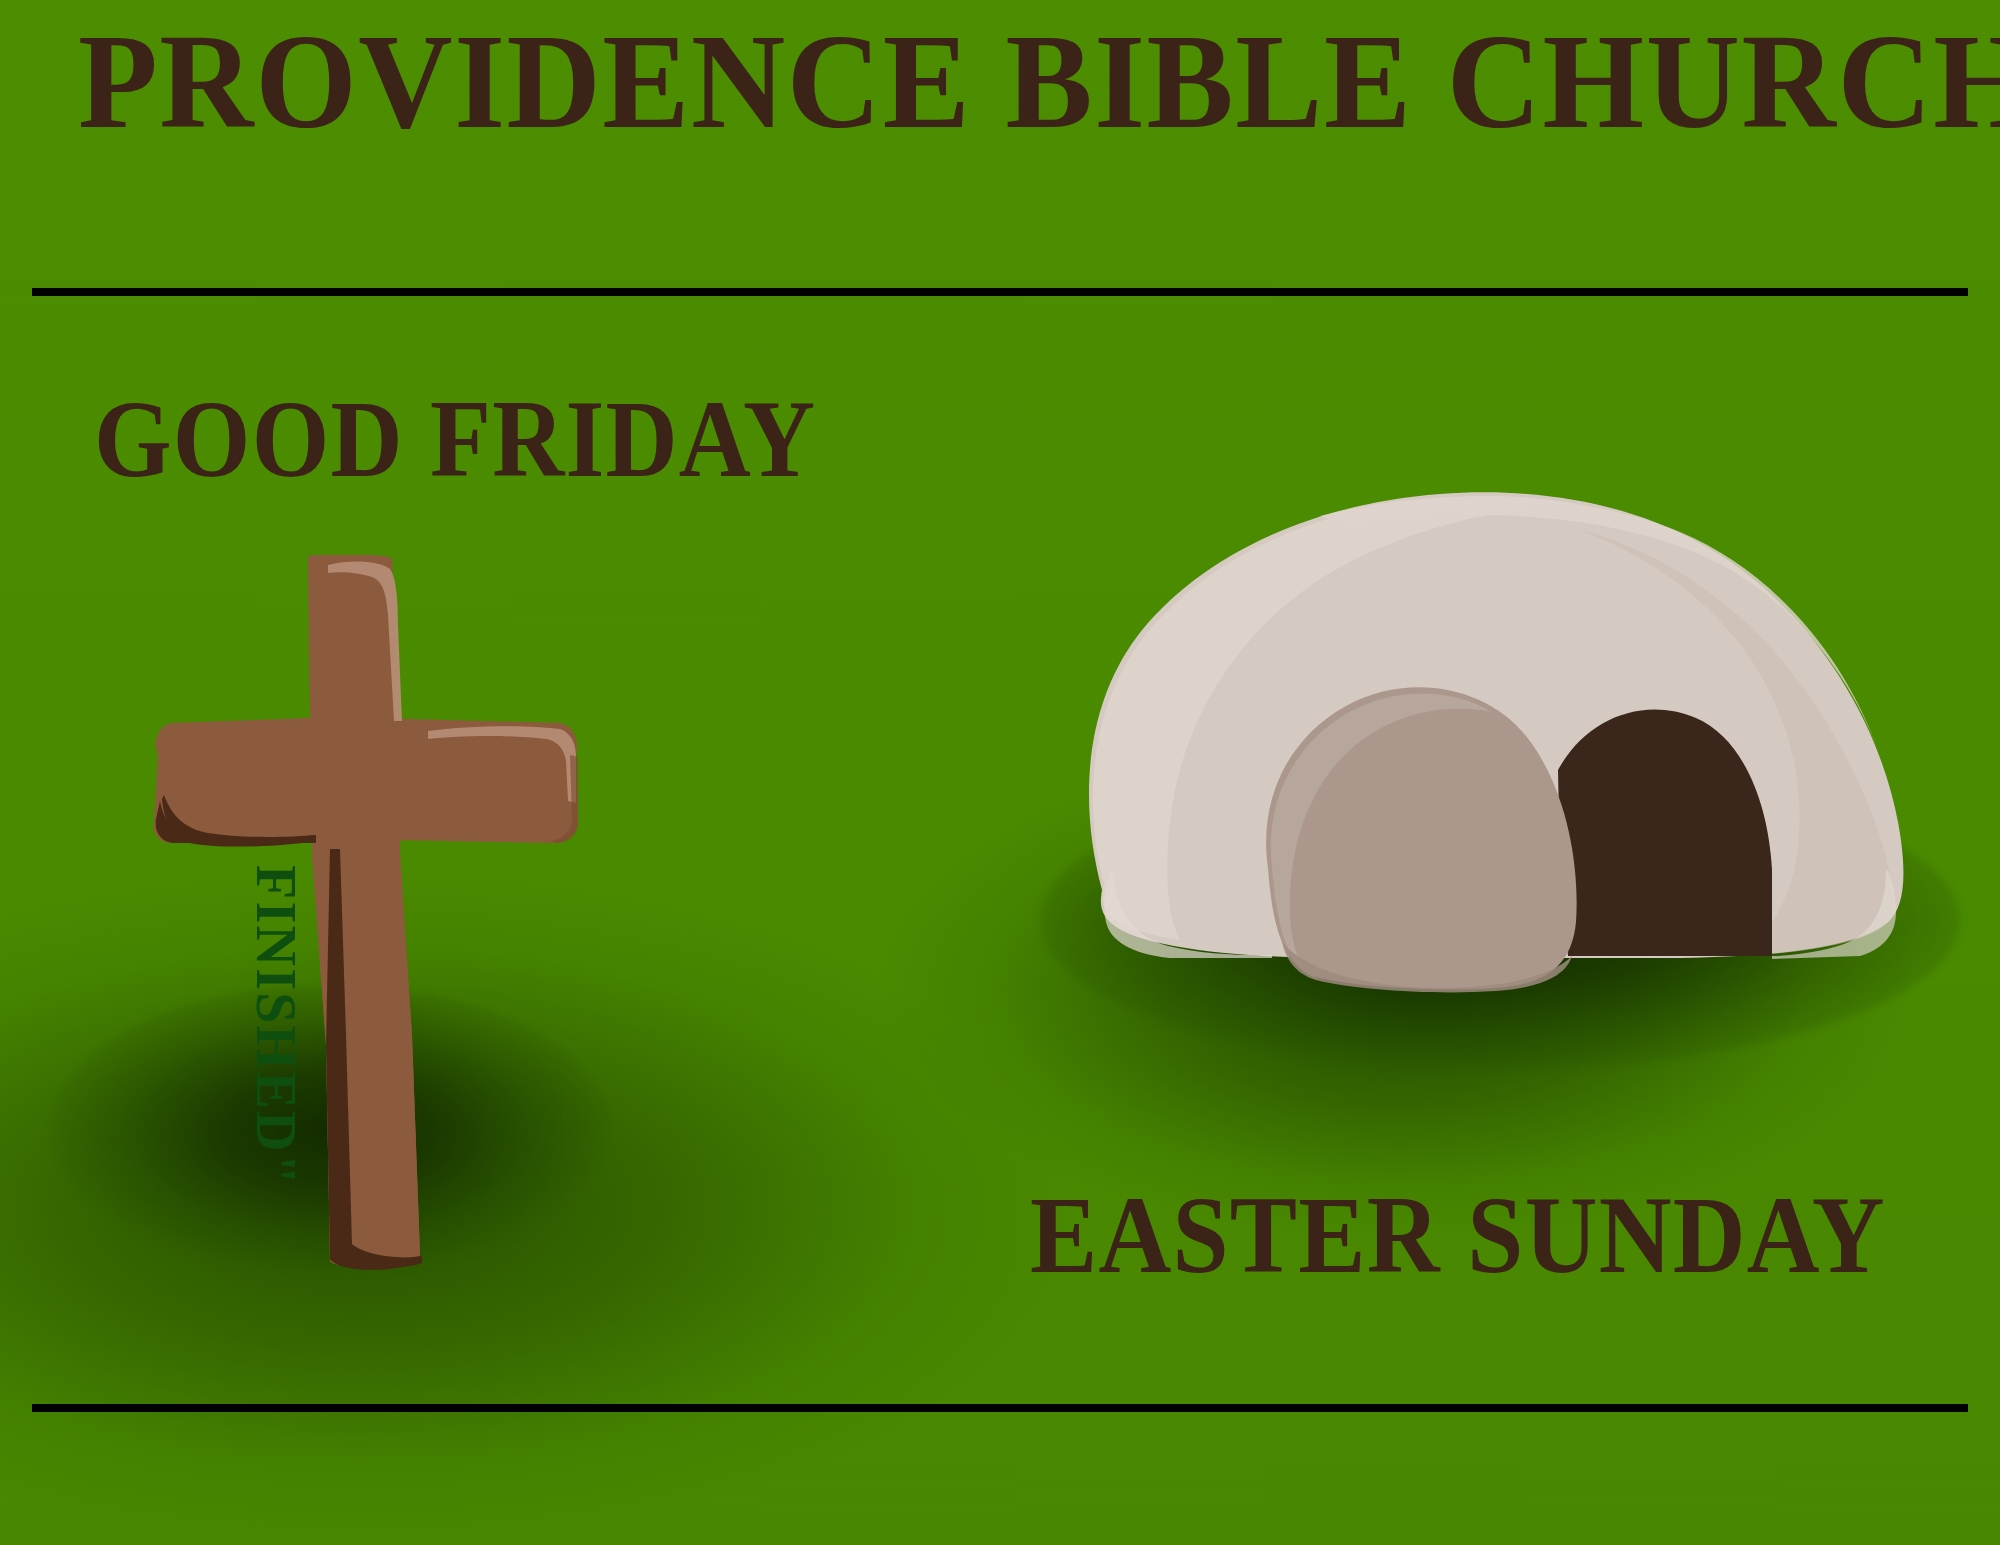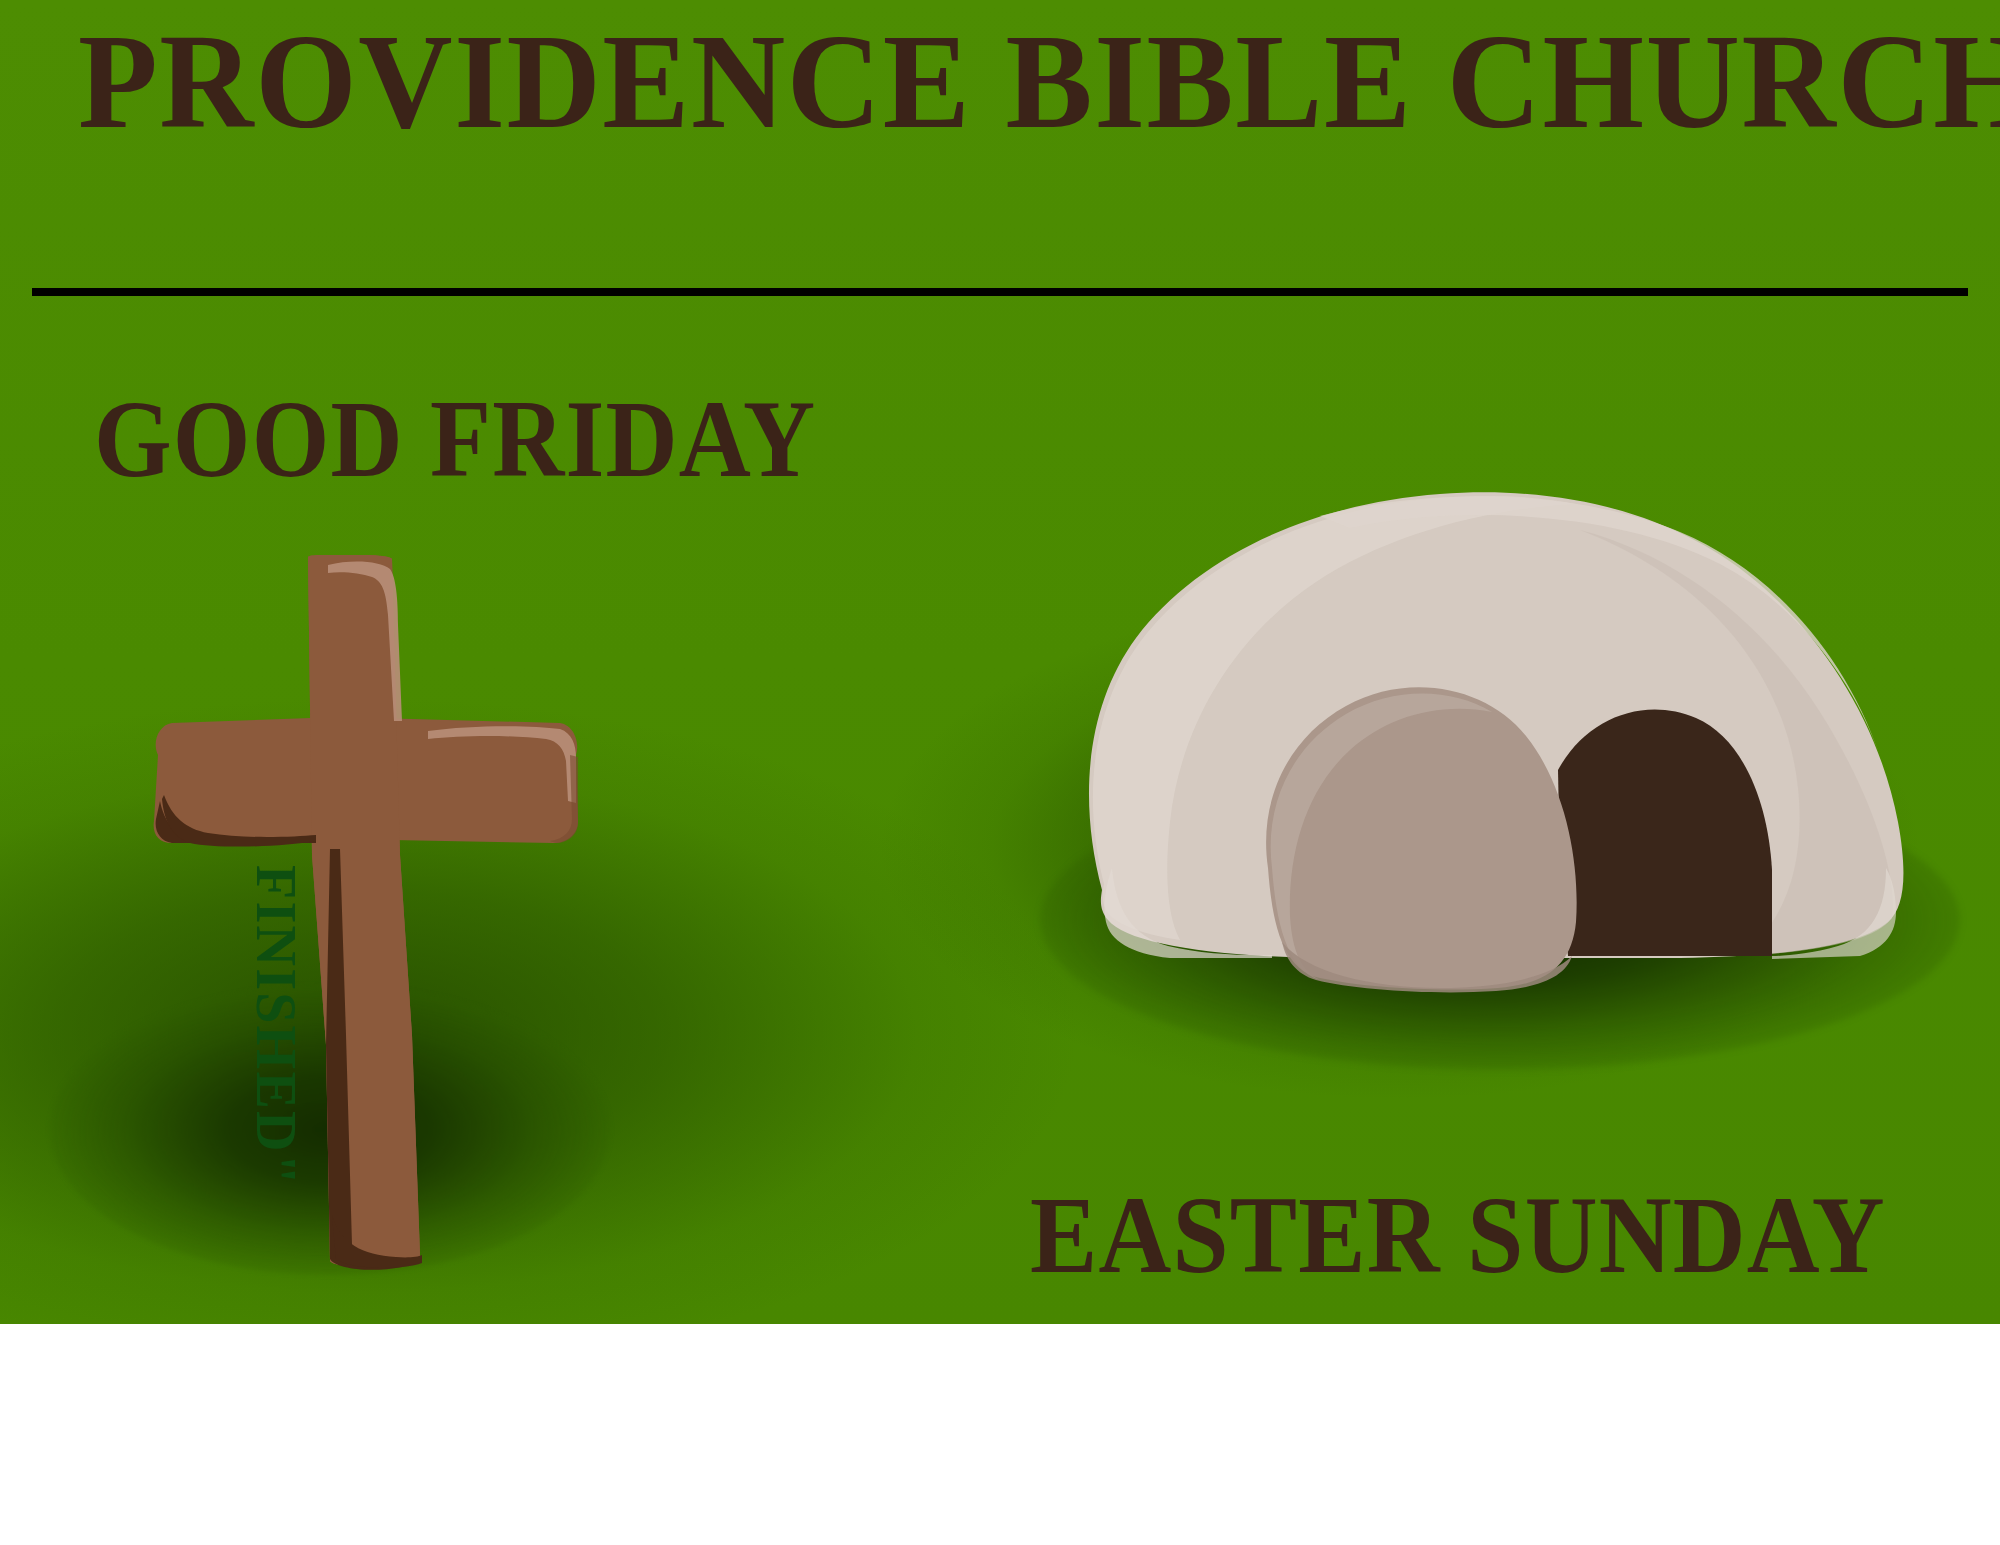--- a/index.html
+++ b/index.html
@@ -3,21 +3,21 @@
 <meta charset="utf-8">
 <style>
   html, body {
     margin: 0;
     padding: 0;
     background: #ffffff;
   }
   #poster {
     position: relative;
     width: 2000px;
-    height: 1324px;
+    height: 1545px;
     overflow: hidden;
     background: #f9a8d4;
     font-family: "Liberation Serif", "DejaVu Serif", serif;
   }
 
   
   .bg-tint {
     position: absolute;
     inset: 0;
     background:

